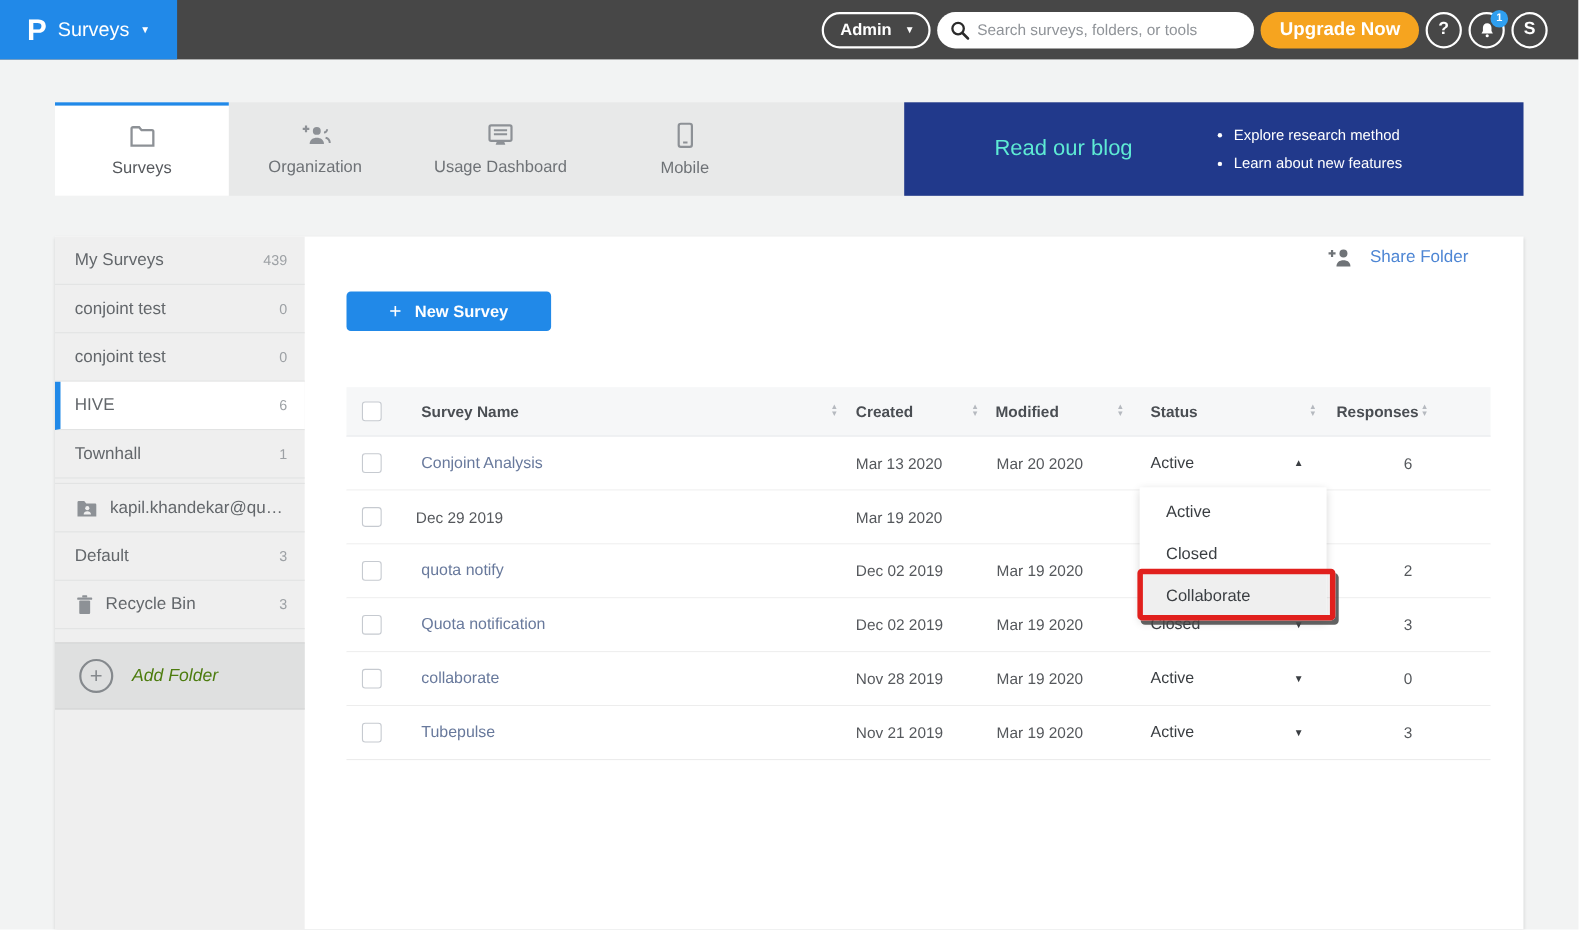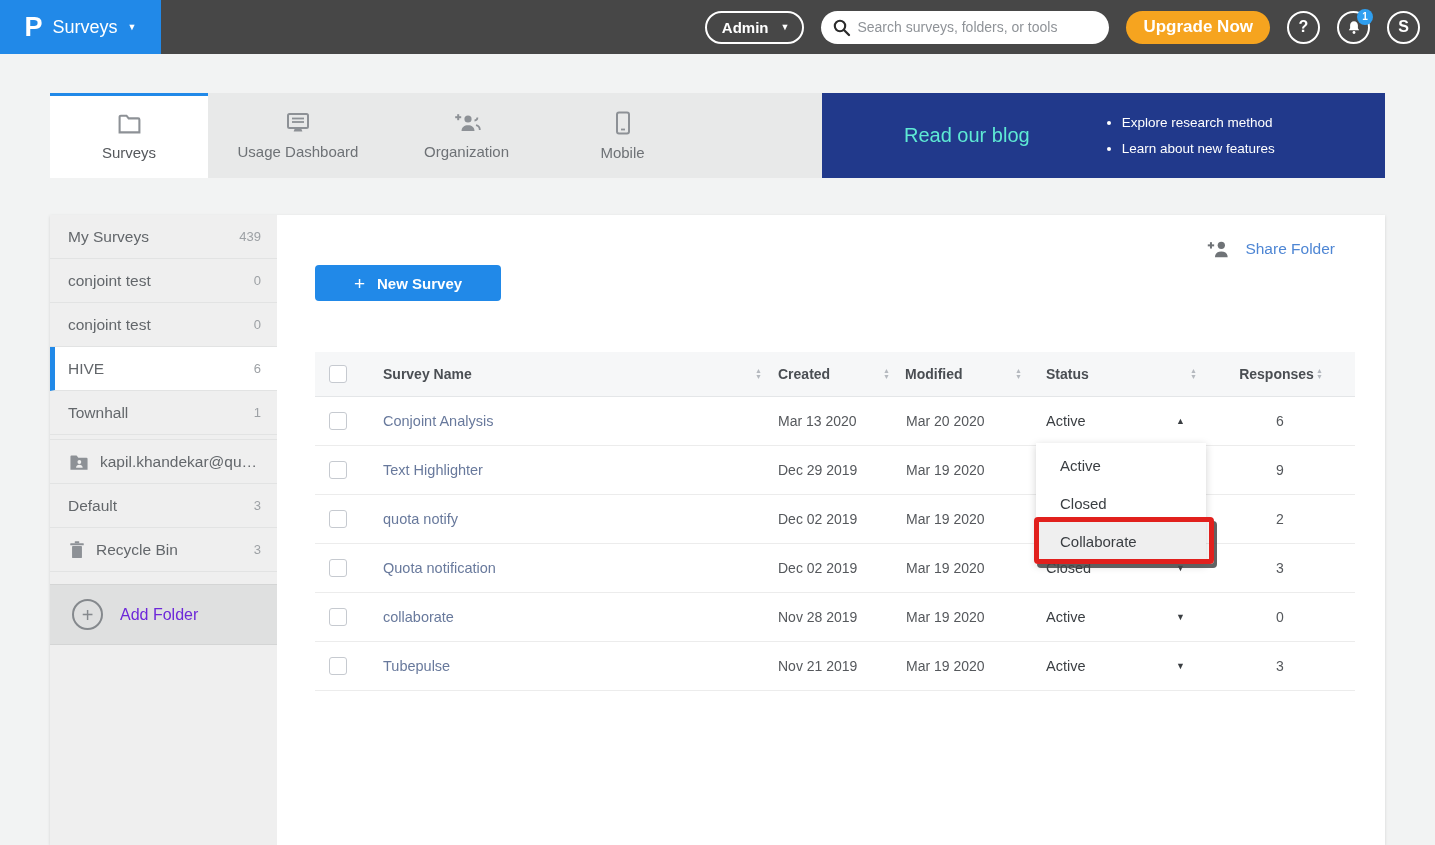--- a/index.html
+++ b/index.html
@@ -19,21 +19,21 @@
   }
   .brand {
     width:161px; height:54px; background:#2189e8;
     display:flex; align-items:center; justify-content:center; gap:10px;
     cursor:pointer;
   }
   .brand-logo { color:#fff; font-size:27px; font-weight:bold; line-height:1; }
   .brand-product { color:#fff; font-size:18px; }
   .caret { font-size:9px; color:#fff; }
   .nav-right {
-    margin-left:auto; display:flex; align-items:flex-end; gap:17px; padding-right:15px;
+    margin-left:auto; display:flex; align-items:flex-end; gap:6px; padding-right:28px;
   }
   .admin-pill {
     height:33px; border:2px solid #fff; border-radius:17px;
     display:flex; align-items:center; gap:12px; padding:0 13px 0 15px;
     color:#fff; font-size:15px; font-weight:bold; background:transparent; cursor:pointer;
   }
   .search-wrap { position:relative; width:288px; height:33px; }
   .search-wrap svg { position:absolute; left:11px; top:7px; }
   .search-input {
     width:100%; height:33px; border:none; border-radius:17px;
@@ -109,26 +109,26 @@
   .add-folder {
     margin-top:12px; height:61px; background:#dfe0e0;
     display:flex; align-items:center; padding-left:22px; gap:17px; cursor:pointer;
     border-top:1px solid #d4d5d5; border-bottom:1px solid #d4d5d5;
   }
   .plus-circle {
     width:31px; height:31px; border:2.5px solid #85898d; border-radius:50%;
     display:flex; align-items:center; justify-content:center;
     color:#85898d; font-size:20px; line-height:1; font-weight:normal;
   }
-  .add-folder-label { font-size:16px; color:#6d28d9; }
+  .add-folder-label { font-size:16px; color:#4d7c0f;font-style:italic; }
 
   
   .main { flex:1; position:relative; }
   .share-folder {
-    position:absolute; top:24px; right:50px; display:flex; align-items:center; gap:12px;
+    position:absolute; top:9px; right:50px; display:flex; align-items:center; gap:12px;
     cursor:pointer;
   }
   .share-folder-label { color:#4e86d4; font-size:15.5px; }
   .new-survey {
     position:absolute; top:50px; left:38px; width:186px; height:36px;
     background:#2189e8; border:none; border-radius:4px; cursor:pointer;
     display:flex; align-items:center; justify-content:center; gap:12px;
     color:#fff; font-family:"Liberation Sans",sans-serif;
   }
   .new-survey .plus-glyph { font-size:19px; font-weight:normal; line-height:1; }
@@ -145,21 +145,21 @@
   }
   .th {
     display:flex; align-items:center; justify-content:space-between;
     padding:0 8px 0 0; height:100%;
   }
   .th-label { font-size:14px; font-weight:bold; color:#4a4e53; }
   .th-name { padding-left:13px; }
   .th-created { padding-left:8px; }
   .th-modified { padding-left:7px; }
   .th-status { padding-left:16px; }
-  .th-resp { justify-content:center; gap:2px; padding-left:10px; }
+  .th-resp { justify-content:flex-start; gap:2px; padding-left:10px; }
   .sort {
     display:flex; flex-direction:column; gap:0; cursor:pointer; color:#b5b9bf;
     font-size:7px; line-height:6px; text-align:center;
   }
   .cb-cell { display:flex; align-items:center; padding-left:14px; height:100%; }
   input[type="checkbox"] {
     appearance:none; -webkit-appearance:none; width:18px; height:18px;
     border:1px solid #c6cad0; border-radius:3px; background:#fff; cursor:pointer;
   }
   .drow { height:49px; border-bottom:1px solid #ececec; background:#fff; }
@@ -230,41 +230,41 @@
       </div>
     </div>
   </div>
 
   <div class="tabbar">
     <div class="tab tab-surveys active">
       <svg width="25" height="22" viewBox="0 0 24 20">
         <path d="M2.5 18 V3.2 a1.2 1.2 0 0 1 1.2-1.2 h5.4 l2.1 2.6 h9.1 a1.2 1.2 0 0 1 1.2 1.2 V18 z" fill="none" stroke="#8d9196" stroke-width="2"></path>
       </svg>
       <span class="tab-label">Surveys</span>
-    </div>
-    <div class="tab tab-usage">
-      <svg width="26" height="22" viewBox="0 0 26 22">
-        <rect x="3" y="2" width="20" height="14" rx="1.5" fill="none" stroke="#8d9196" stroke-width="2"></rect>
-        <line x1="7" y1="6.5" x2="19" y2="6.5" stroke="#8d9196" stroke-width="1.8"></line>
-        <line x1="7" y1="10" x2="19" y2="10" stroke="#8d9196" stroke-width="1.8"></line>
-        <path d="M10 16 l-1.4 3.5 h8.8 L16 16" fill="#8d9196"></path>
-      </svg>
-      <span class="tab-label">Usage Dashboard</span>
     </div>
     <div class="tab tab-org">
       <svg width="28" height="22" viewBox="0 0 28 22">
         <circle cx="15" cy="7" r="3.6" fill="#8d9196"></circle>
         <path d="M8.5 19 c0-4 3-5.8 6.5-5.8 s6.5 1.8 6.5 5.8 z" fill="#8d9196"></path>
         <path d="M21.5 8.5 c1.6 0 2.9-1.3 2.9-2.9" fill="none" stroke="#8d9196" stroke-width="1.8"></path>
         <path d="M23 13.2 c2.4 0.6 3.8 2.2 3.8 4.8" fill="none" stroke="#8d9196" stroke-width="1.8"></path>
         <line x1="5.2" y1="2.2" x2="5.2" y2="8.2" stroke="#8d9196" stroke-width="2"></line>
         <line x1="2.2" y1="5.2" x2="8.2" y2="5.2" stroke="#8d9196" stroke-width="2"></line>
       </svg>
       <span class="tab-label">Organization</span>
     </div>
+    <div class="tab tab-usage">
+      <svg width="26" height="22" viewBox="0 0 26 22">
+        <rect x="3" y="2" width="20" height="14" rx="1.5" fill="none" stroke="#8d9196" stroke-width="2"></rect>
+        <line x1="7" y1="6.5" x2="19" y2="6.5" stroke="#8d9196" stroke-width="1.8"></line>
+        <line x1="7" y1="10" x2="19" y2="10" stroke="#8d9196" stroke-width="1.8"></line>
+        <path d="M10 16 l-1.4 3.5 h8.8 L16 16" fill="#8d9196"></path>
+      </svg>
+      <span class="tab-label">Usage Dashboard</span>
+    </div>
     <div class="tab tab-mobile">
       <svg width="16" height="24" viewBox="0 0 16 24">
         <rect x="2" y="1.5" width="12" height="21" rx="2" fill="none" stroke="#8d9196" stroke-width="2"></rect>
         <line x1="6" y1="18.5" x2="10" y2="18.5" stroke="#8d9196" stroke-width="1.8"></line>
       </svg>
       <span class="tab-label">Mobile</span>
     </div>
     <div class="banner">
       <span class="banner-title">Read our blog</span>
       <ul class="banner-bullets">
@@ -399,21 +399,20 @@
             <span class="status-text">Active</span>
             <span class="status-caret">▲</span>
           </div>
           <span class="cell-resp">6</span>
         </div>
 
         <div class="trow drow">
           <div class="cb-cell">
               <input type="checkbox" style="">
             </div>
-          <a class="survey-link">Text Highlighter</a>
           <span class="cell-date">Dec 29 2019</span>
           <span class="cell-date">Mar 19 2020</span>
           <div class="cell-status">
             <span class="status-text"></span>
             <span class="status-caret"></span>
           </div>
           <span class="cell-resp">9</span>
         </div>
 
         <div class="trow drow">

